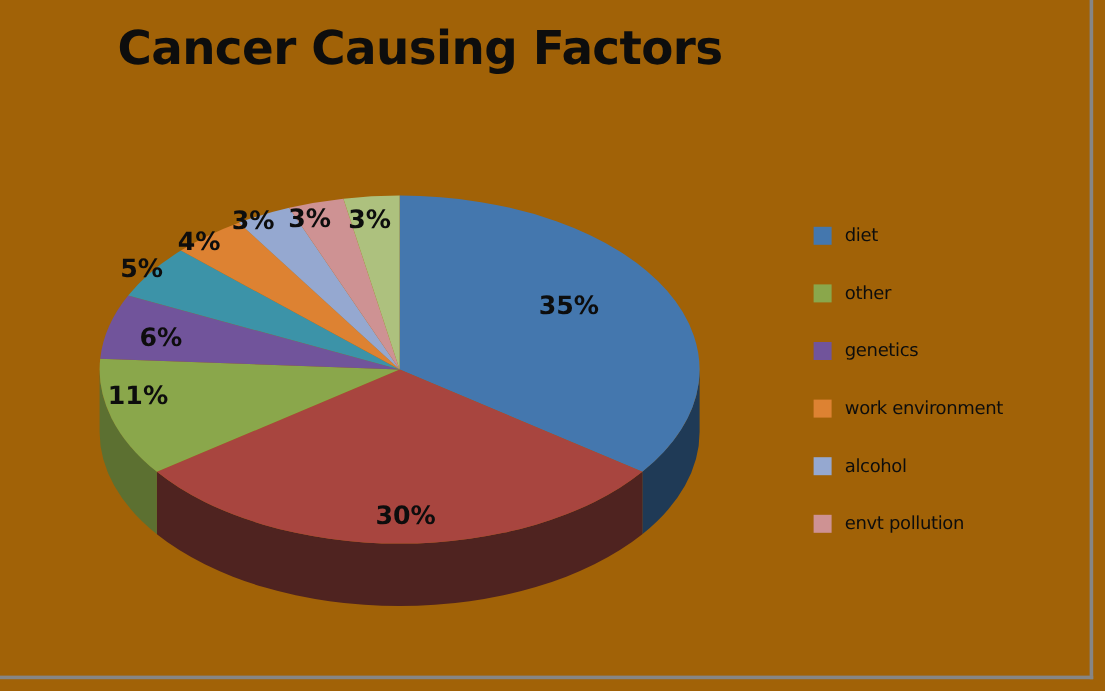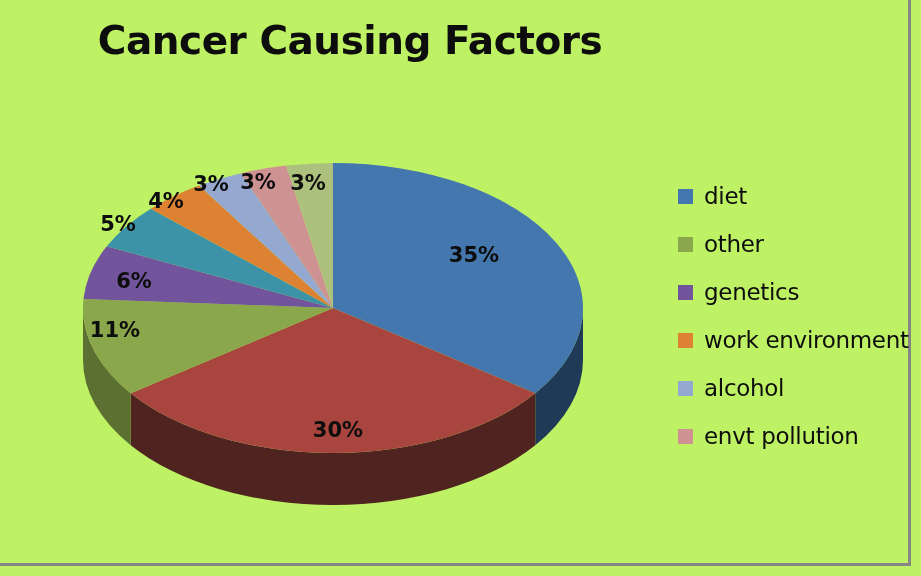--- a/index.html
+++ b/index.html
@@ -14,21 +14,21 @@
     position: relative;
     overflow: hidden;
   }
 
   #chart-frame {
     position: absolute;
     left: 0;
     top: 0;
     width: 921px;
     height: 576px;
-    background: #bef264;
+    background: #a16207;
     box-sizing: border-box;
   }
 
   
   #border-right {
     position: absolute;
     right: 10px;
     top: 0;
     width: 3px;
     height: 566px;
@@ -93,21 +93,21 @@
     align-items: center;
     height: 48px;
   }
   .legend-swatch {
     width: 15px;
     height: 15px;
     flex: 0 0 15px;
     margin-right: 11px;
   }
   .legend-label {
-    font-size: 23px;
+    font-size: 15px;
     color: #0d0d0d;
     font-family: "DejaVu Sans", "Liberation Sans", sans-serif;
     white-space: nowrap;
     letter-spacing: -0.3px;
   }
 </style>
 </head>
 <body>
 
 <div id="chart-frame">

